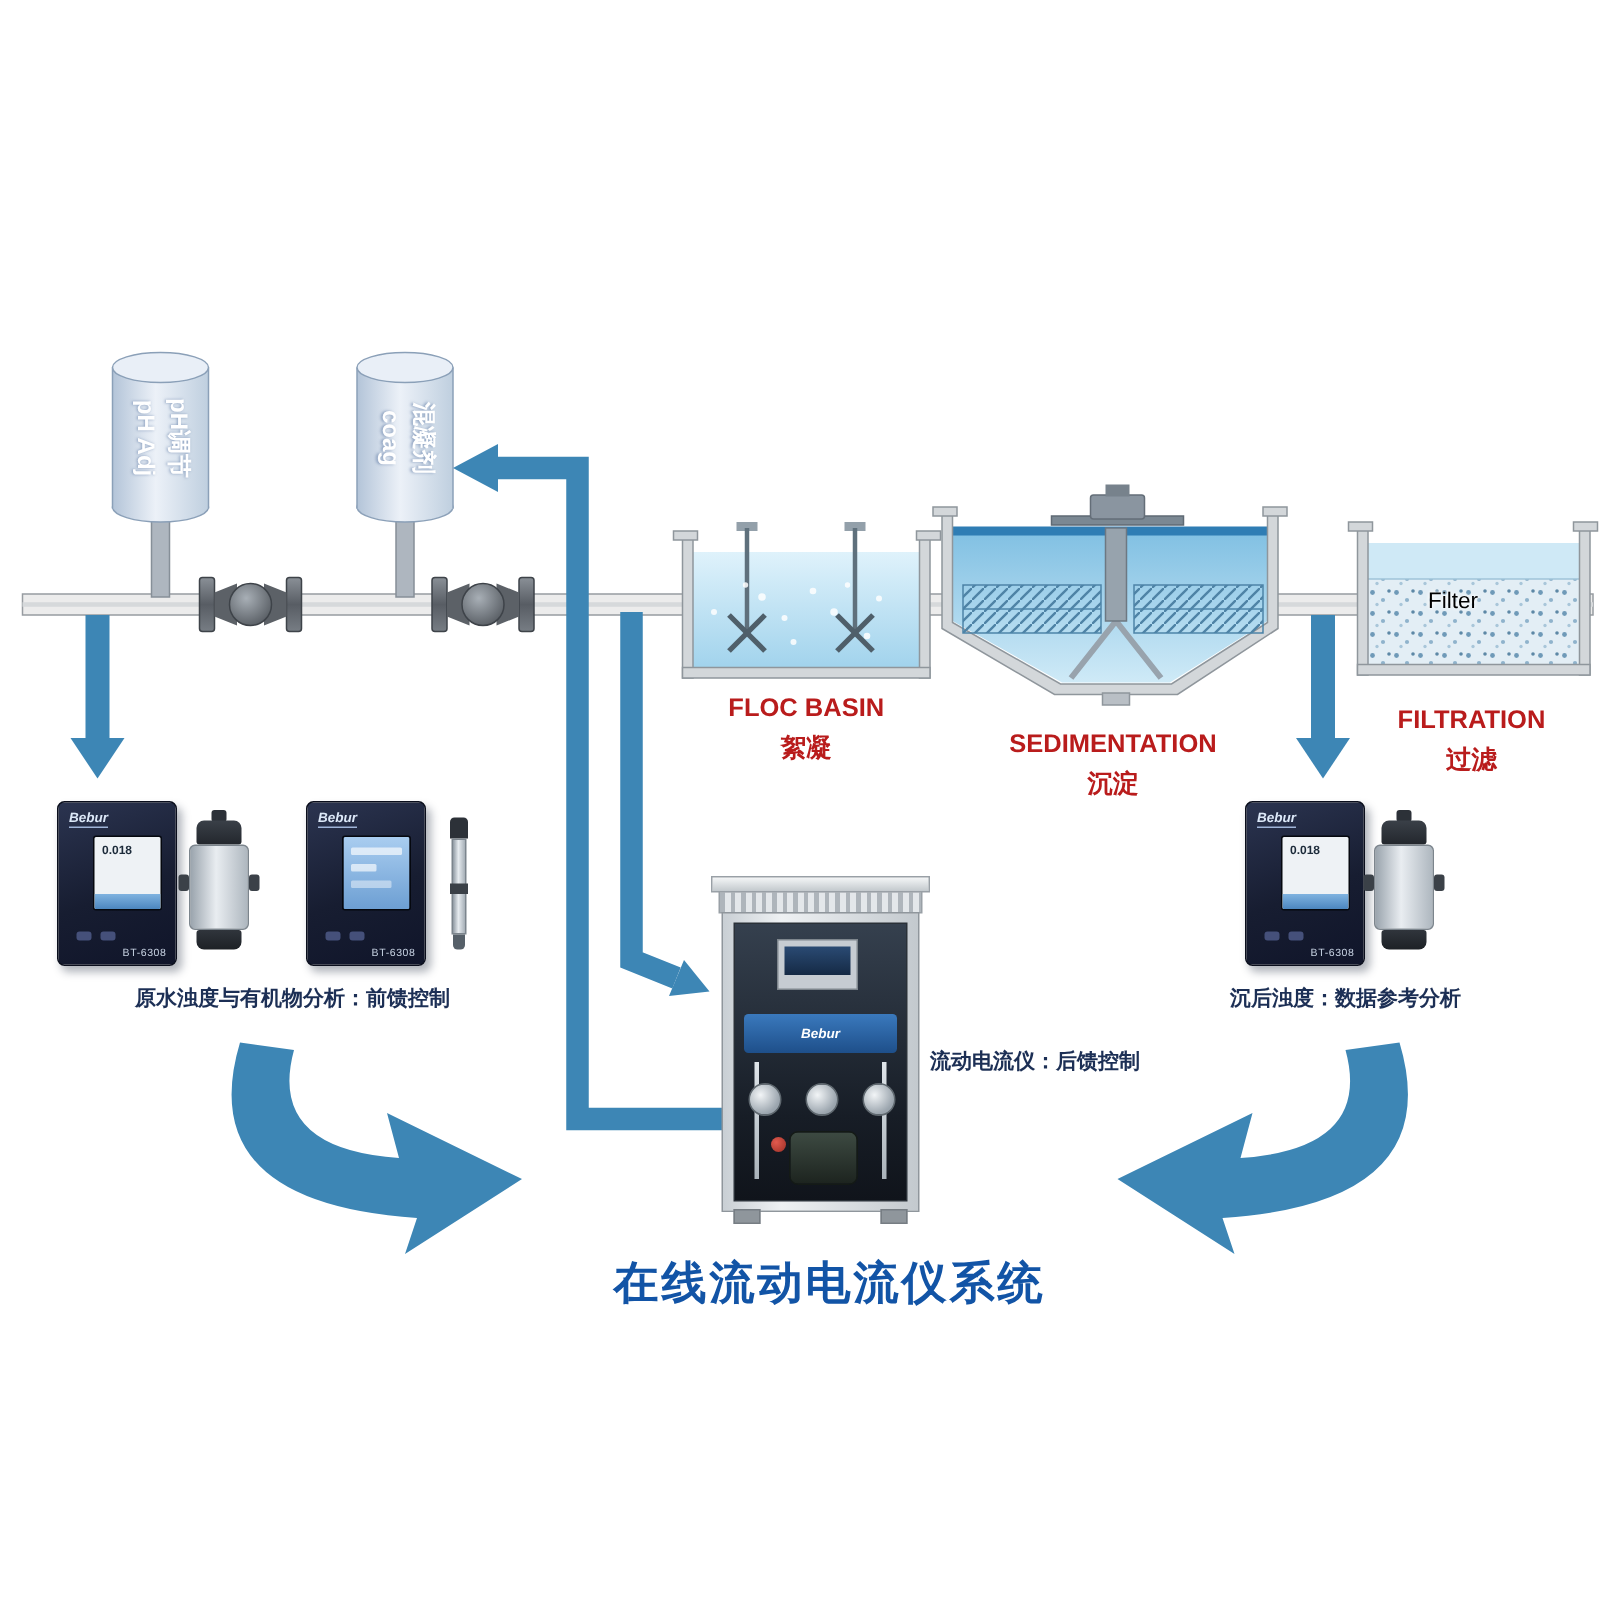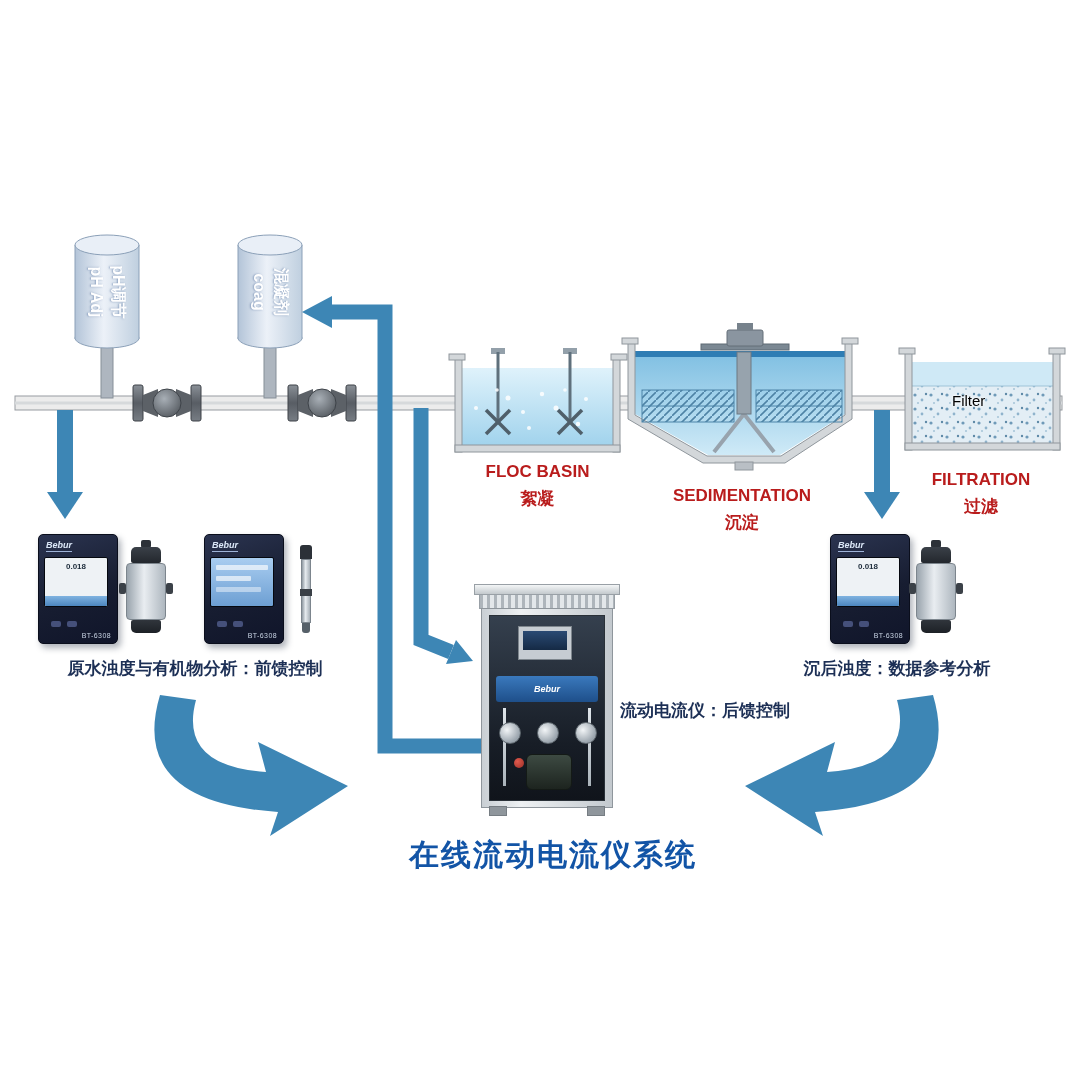--- a/index.html
+++ b/index.html
@@ -10,31 +10,31 @@
   
   .tank-label{position:absolute;z-index:3;width:96px;height:44px;transform:rotate(90deg);
     display:flex;flex-direction:column;justify-content:center;align-items:center;
     color:#ffffff;font-weight:bold;font-size:16px;line-height:1.4;white-space:nowrap;
     text-shadow:0 1px 2px rgba(70,100,150,.55);}
   .tank-label span{display:block;}
 
   .basin-label{position:absolute;z-index:3;text-align:center;color:#b91c1c;font-weight:bold;font-size:17px;line-height:1.25;}
   .basin-label .zh{display:block;margin-top:6px;}
 
-  .caption{position:absolute;z-index:3;color:#1c2f55;font-weight:bold;font-size:17px;text-align:center;white-space:nowrap;}
+  .caption{position:absolute;z-index:3;color:#1c2f55;font-weight:bold;font-size:14px;text-align:center;white-space:nowrap;}
   .title{position:absolute;z-index:3;color:#1254a6;font-weight:bold;font-size:30px;text-align:center;letter-spacing:2px;}
   .filter-text{position:absolute;z-index:3;color:#000000;font-size:15px;text-shadow:0 0 3px #fff,0 0 3px #fff;}
 
   
   .controller{position:absolute;z-index:2;width:78px;height:108px;border-radius:5px;
     background:linear-gradient(160deg,#2b3450,#171d31 55%,#10152a);
     border:1px solid #0a0e1c;box-shadow:3px 4px 6px rgba(30,40,60,.35);}
   .ctrl-brand{position:absolute;top:5px;left:7px;font-size:9px;font-style:italic;font-weight:bold;
     color:#dce8f8;border-bottom:1px solid #9fb4d8;padding-bottom:1px;}
-  .ctrl-screen{position:absolute;left:5px;right:9px;top:22px;height:48px;border:1px solid #05080f;border-radius:2px;overflow:hidden;text-align:center;}
+  .ctrl-screen{position:absolute;left:23px;right:9px;top:22px;height:48px;border:1px solid #05080f;border-radius:2px;overflow:hidden;}
   .ctrl-screen.white{background:#eef2f5;}
   .ctrl-screen.blue{background:linear-gradient(#a9cdf0,#6d9fd3);}
   .reading{font-size:8px;color:#1c2b3a;padding:4px 5px;font-weight:bold;}
   .screen-bar{position:absolute;bottom:0;left:0;right:0;height:10px;background:linear-gradient(#7fb3e0,#4c86bf);}
   .ln{position:absolute;left:5px;right:5px;height:5px;background:rgba(255,255,255,.65);border-radius:1px;}
   .ln1{top:7px;} .ln2{top:18px;right:22px;} .ln3{top:29px;right:12px;background:rgba(255,255,255,.45);}
   .ctrl-model{position:absolute;bottom:4px;right:6px;font-size:7px;color:#c7d2e2;letter-spacing:.4px;}
   .ctrl-key{position:absolute;bottom:16px;width:10px;height:6px;border-radius:2px;background:#45507a;}
   .k1{left:12px;} .k2{left:28px;}
 

